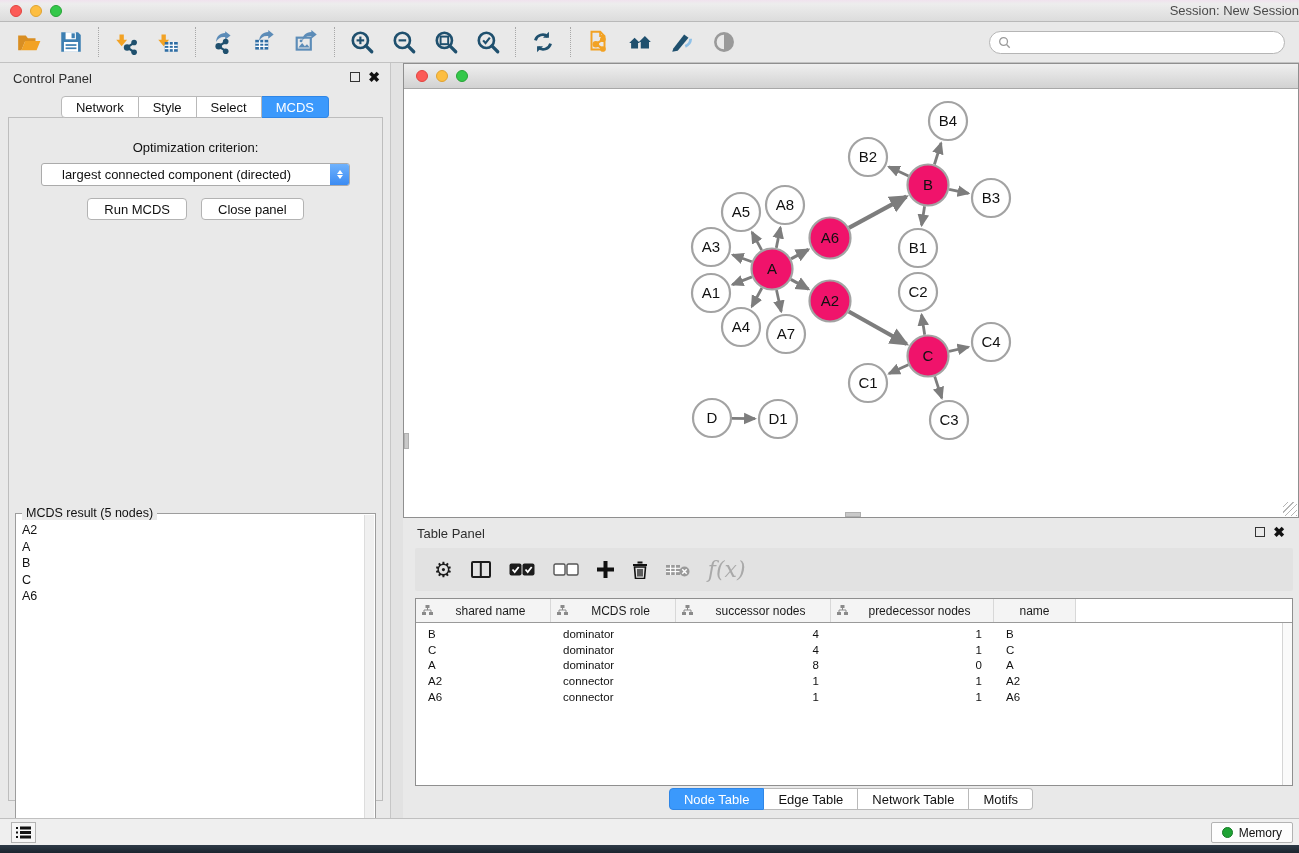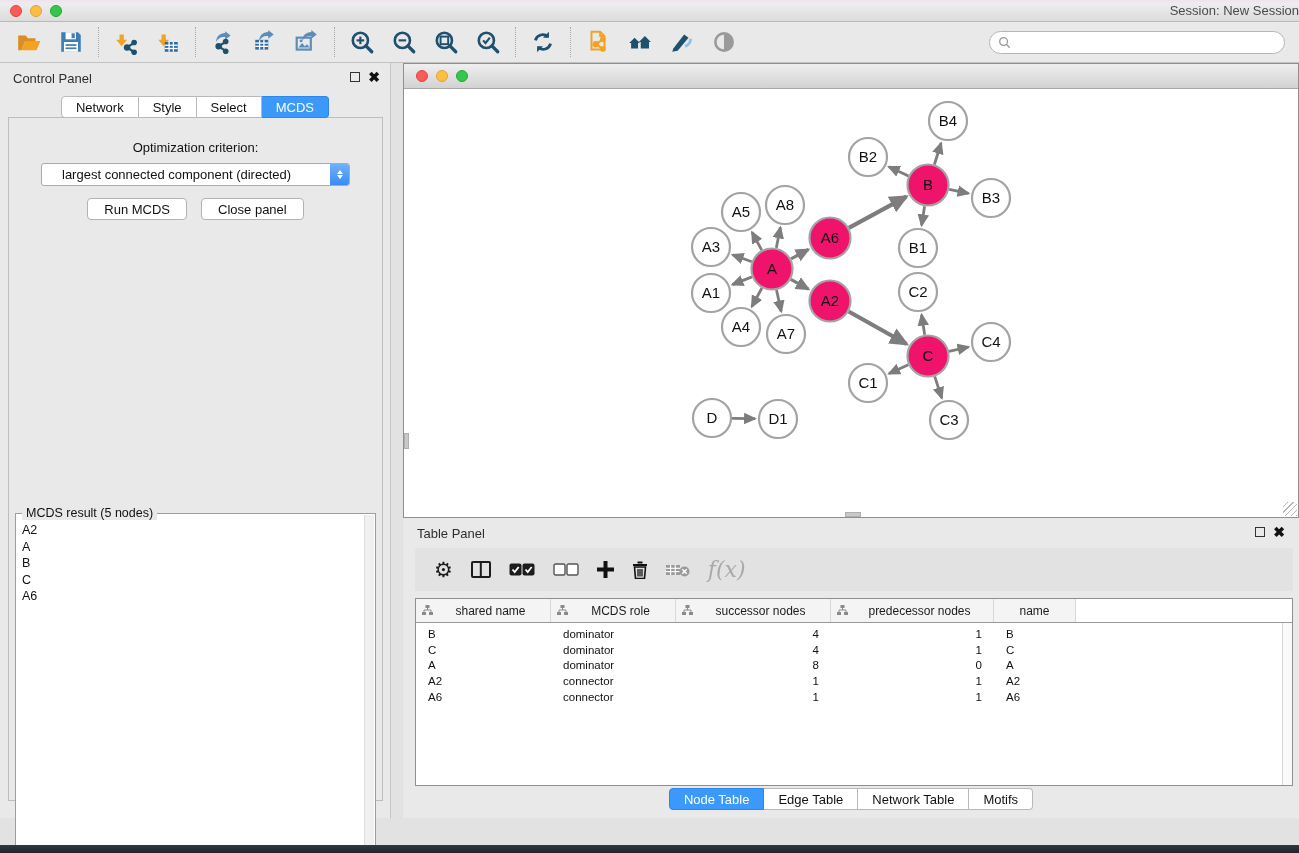--- a/index.html
+++ b/index.html
@@ -614,14 +614,30 @@
       <div class="dt-scroll"></div>
     </div>
     <div class="tp-tabs" id="tp-tabs">
         <div class="seg-tab active">Node Table</div>
         <div class="seg-tab">Edge Table</div>
         <div class="seg-tab">Network Table</div>
         <div class="seg-tab">Motifs</div>
       </div>
   </div>
 
+  <div class="statusbar">
+    <div class="list-btn">
+      <svg width="15" height="13" viewBox="0 0 15 13">
+        <rect x="0" y="1" width="2" height="2" fill="#111"></rect>
+          <rect x="4" y="0.5" width="11" height="3" fill="#111"></rect>
+        <rect x="0" y="5.5" width="2" height="2" fill="#111"></rect>
+          <rect x="4" y="5" width="11" height="3" fill="#111"></rect>
+        <rect x="0" y="10" width="2" height="2" fill="#111"></rect>
+          <rect x="4" y="9.5" width="11" height="3" fill="#111"></rect>
+      </svg>
+    </div>
+    <div class="memory-btn">
+      <div class="mem-dot"></div>
+      <span>Memory</span>
+    </div>
+  </div>
   <div class="bottom-strip"></div>
 </div>
 
 </body></html>

